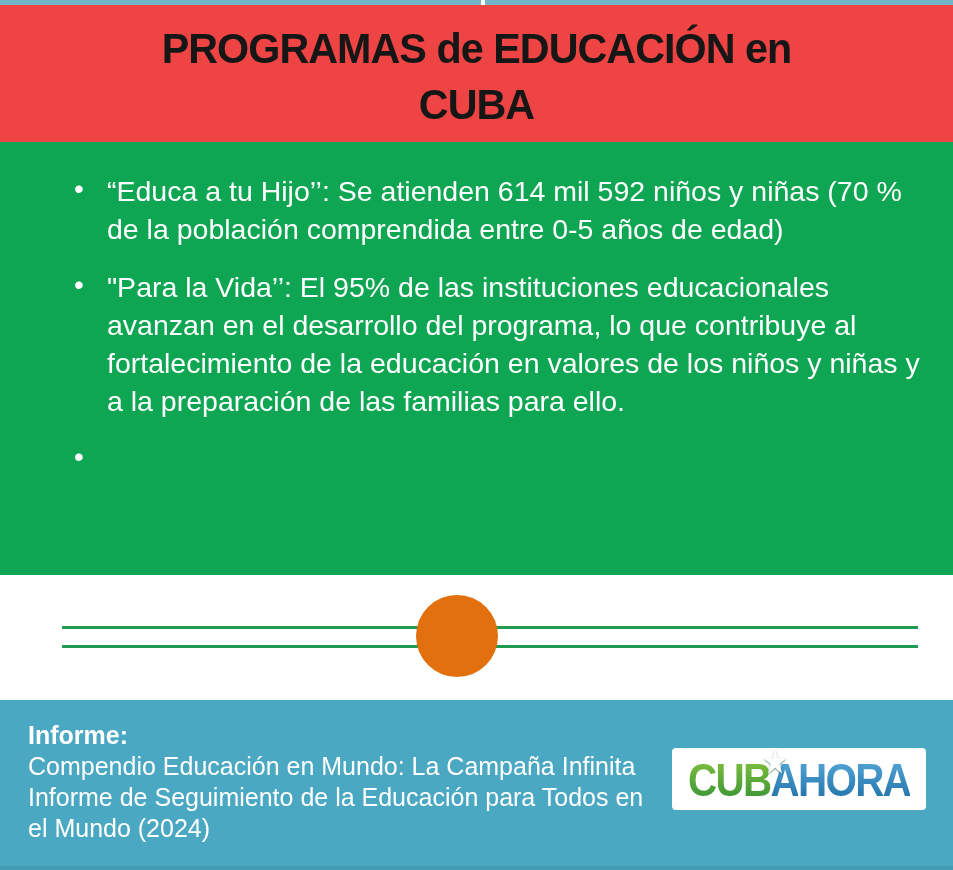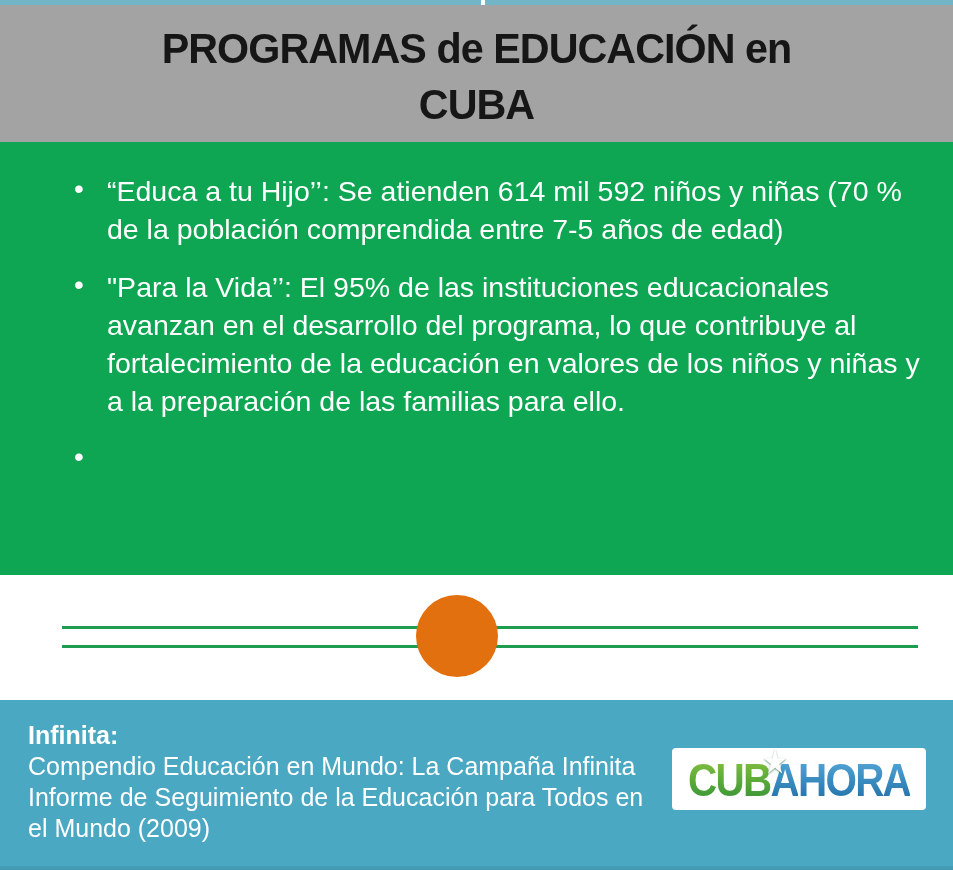--- a/index.html
+++ b/index.html
@@ -8,21 +8,21 @@
     width: 953px;
     height: 870px;
     background: #ffffff;
     font-family: "Liberation Sans", sans-serif;
     overflow: hidden;
   }
   .slide {
     position: relative;
     width: 953px;
     height: 870px;
-    background: #a3a3a3;
+    background: #ef4444;
   }
 
   
   .top-line {
     position: absolute;
     top: 0; left: 0;
     width: 100%;
     height: 5px;
     background: #72b5c6;
   }
@@ -196,43 +196,43 @@
 
   <div class="title-area">
     <span class="title-line">PROGRAMAS de EDUCACIÓN en</span>
     <span class="title-line">CUBA</span>
   </div>
 
   <div class="green-block">
     <ul class="bullet-list">
       <li class="bullet-item">
         <span class="dot">•</span>
-        <span>“Educa a tu Hijo’’: Se atienden 614 mil 592 niños y niñas (70 % de la población comprendida entre 7-5 años de edad)</span>
+        <span>“Educa a tu Hijo’’: Se atienden 614 mil 592 niños y niñas (70 % de la población comprendida entre 0-5 años de edad)</span>
       </li>
       <li class="bullet-item">
         <span class="dot">•</span>
         <span>"Para la Vida’’: El 95% de las instituciones educacionales avanzan en el desarrollo del programa, lo que contribuye al fortalecimiento de la educación en valores de los niños y niñas y a la preparación de las familias para ello.</span>
       </li>
       <li class="bullet-item">
         <span class="dot">•</span>
       </li>
     </ul>
   </div>
 
   <div class="divider">
     <div class="rule top"></div>
     <div class="rule bottom"></div>
     <div class="orange-dot"></div>
   </div>
 
   <div class="footer">
-    <p class="sources-heading">Infinita:</p>
+    <p class="sources-heading">Informe:</p>
     <div class="source-lines">
       <span class="source-line">Compendio Educación en Mundo: La Campaña Infinita </span>
-      <span class="source-line">Informe de Seguimiento de la Educación para Todos en el Mundo (2009)</span>
+      <span class="source-line">Informe de Seguimiento de la Educación para Todos en el Mundo (2024)</span>
     </div>
 
     <div class="logo-box">
       <div class="logo-text">
         <span class="part-cub">CUB</span><span class="a-wrap"><span class="part-a">A</span><span class="logo-star">★</span></span><span class="part-hora">HORA</span>
       </div>
     </div>
 
     <div class="footer-bottom-edge"></div>
   </div>

